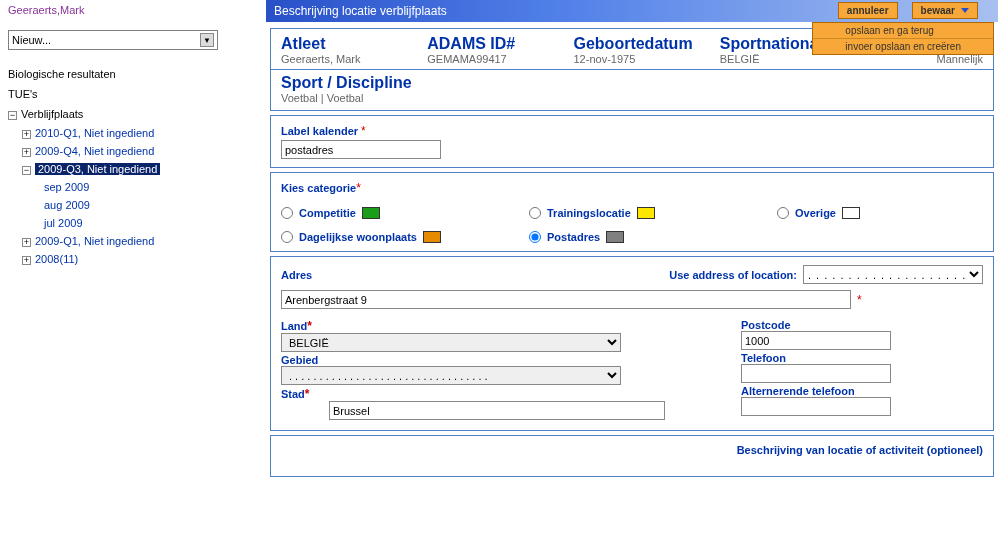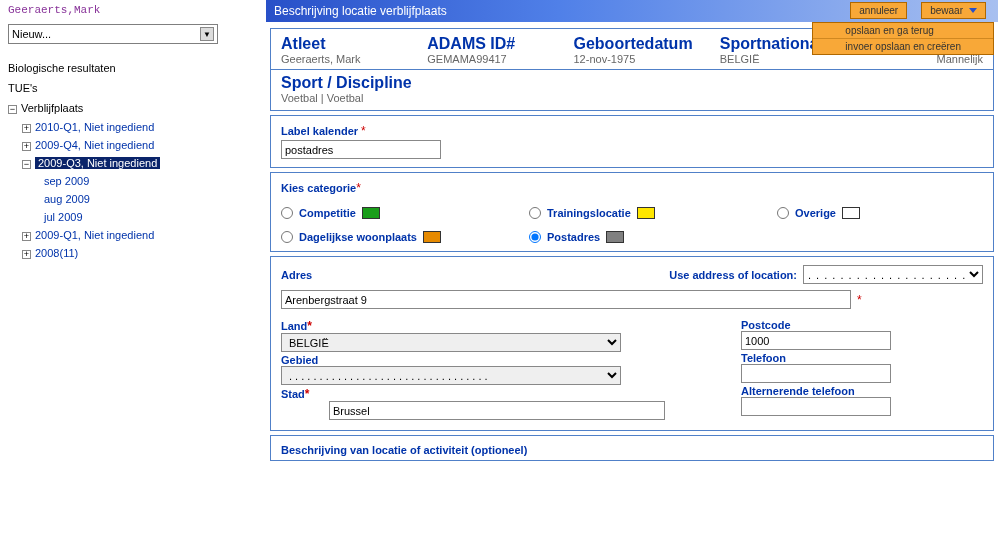--- a/index.html
+++ b/index.html
@@ -1,35 +1,35 @@
 <!DOCTYPE html>
 <html><head>
 <meta charset="utf-8">
 <style>
   * { box-sizing: border-box; margin: 0; padding: 0; }
   body { font-family: Verdana, Arial, sans-serif; font-size: 11px; background: #fff; width: 1003px; height: 558px; overflow: hidden; position: relative; }
   
   .sidebar { position: absolute; left: 0; top: 0; width: 242px; height: 558px; padding: 4px 8px; }
-  .athlete-name { color: #883399; font-size: 11px; margin-bottom: 8px; font-family: Liberation Mono, monospace; }
+  .athlete-name { color: #883399; font-size: 11px; margin-bottom: 14px; }
   .dropdown { width: 210px; height: 20px; border: 1px solid #7f7f7f; background: #fff; font-size: 11px; padding: 1px 3px; display: flex; align-items: center; justify-content: space-between; cursor: pointer; }
   .dropdown-arrow { width: 14px; height: 14px; background: #dcdcdc; border: 1px solid #888; display: flex; align-items: center; justify-content: center; font-size: 8px; }
   
   .tree { margin-top: 14px; }
   .tree-toggle { display: inline-block; width: 9px; height: 9px; border: 1px solid #888; margin-right: 4px; text-align: center; line-height: 7px; font-size: 9px; vertical-align: middle; }
   .tl1 { margin-left: 14px; padding: 3px 0; }
   .tl2 { margin-left: 36px; padding: 3px 0; }
   .tl0 { margin-left: 0; padding: 4px 0; }
   .link { color: #0033aa; cursor: pointer; }
   .sel { background: #0a246a; color: #fff; padding: 0 3px; }
   
   .main { position: absolute; left: 266px; top: 0; width: 732px; height: 434px; }
   
   .titlebar { height: 22px; background: linear-gradient(to right, #2850c8, #5080e8 40%, #a8c0f0); display: flex; align-items: center; padding: 0 8px; position: relative; }
   .titlebar-text { color: #fff; font-size: 12px; }
-  .top-buttons { position: absolute; right: 12px; top: 2px; display: flex; gap: 14px; }
+  .top-buttons { position: absolute; right: 20px; top: 2px; display: flex; gap: 14px; font-weight: bold; }
   .btn-orange { background: #f8a838; border: 1px solid #b06800; color: #333; font-size: 10px; padding: 0 8px; height: 17px; cursor: pointer; display: flex; align-items: center; }
   .btn-orange.with-arrow::after { content: ""; display: inline-block; margin-left: 6px; width: 0; height: 0; border-left: 4px solid transparent; border-right: 4px solid transparent; border-top: 5px solid #2850c8; }
   
   .dropdown-menu { position: absolute; right: 4px; top: 22px; background: #f8a838; border: 1px solid #b06800; z-index: 10; }
   .dropdown-menu-item { padding: 2px 32px; font-size: 10px; color: #333; text-align: left; cursor: pointer; border-bottom: 1px solid #d08820; }
   .dropdown-menu-item:last-child { border-bottom: none; }
   
   .info-panel { border: 1px solid #5080c8; margin: 6px 4px 4px 4px; padding: 6px 10px; }
   .info-row { display: flex; }
   .info-col { flex: 1; }
@@ -211,16 +211,16 @@
           <input type="text" style="width: 150px;" value="">
         </div>
         <div class="field-block">
           <span class="field-label">Alternerende telefoon</span>
           <input type="text" style="width: 150px;" value="">
         </div>
       </div>
     </div>
   </div>
 
-  <div class="section" style="padding-bottom:4px;">
+  <div class="section" style="padding-bottom:20px;text-align:right;">
     <span class="section-title">Beschrijving van locatie of activiteit (optioneel)</span>
   </div>
 </div>
 
 </body></html>

